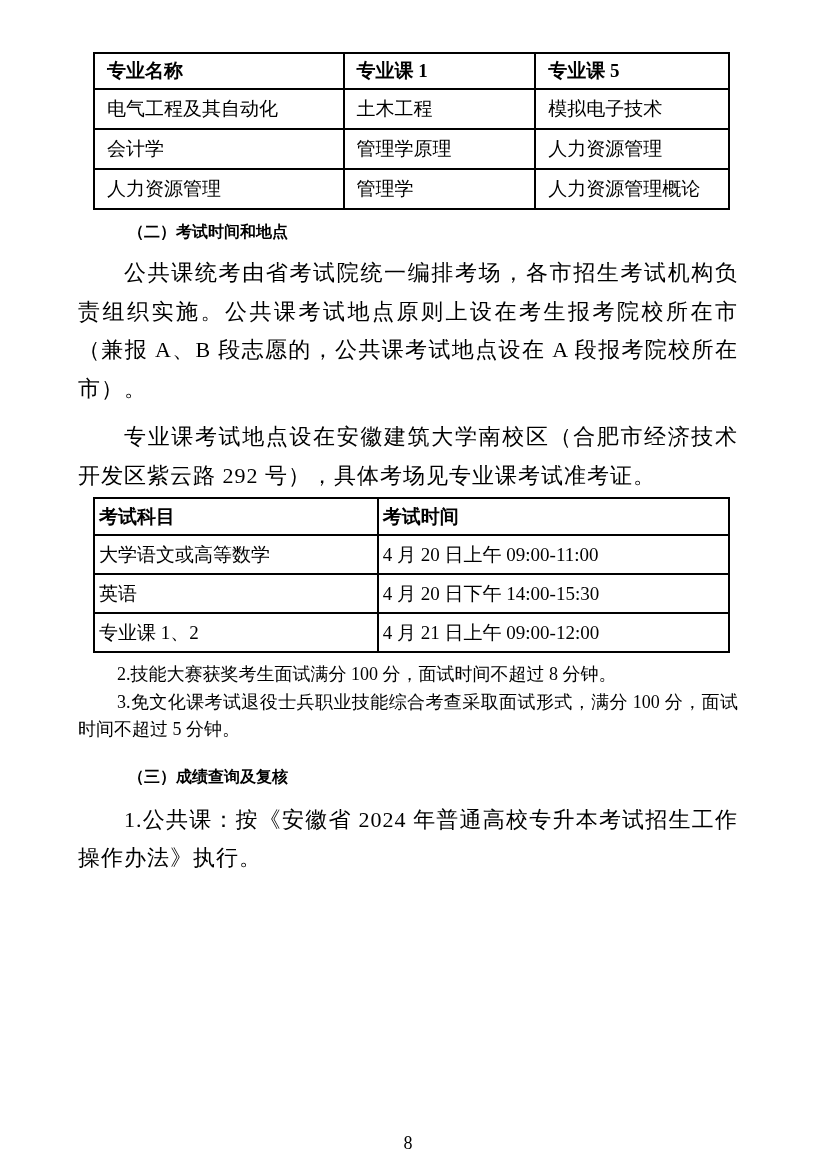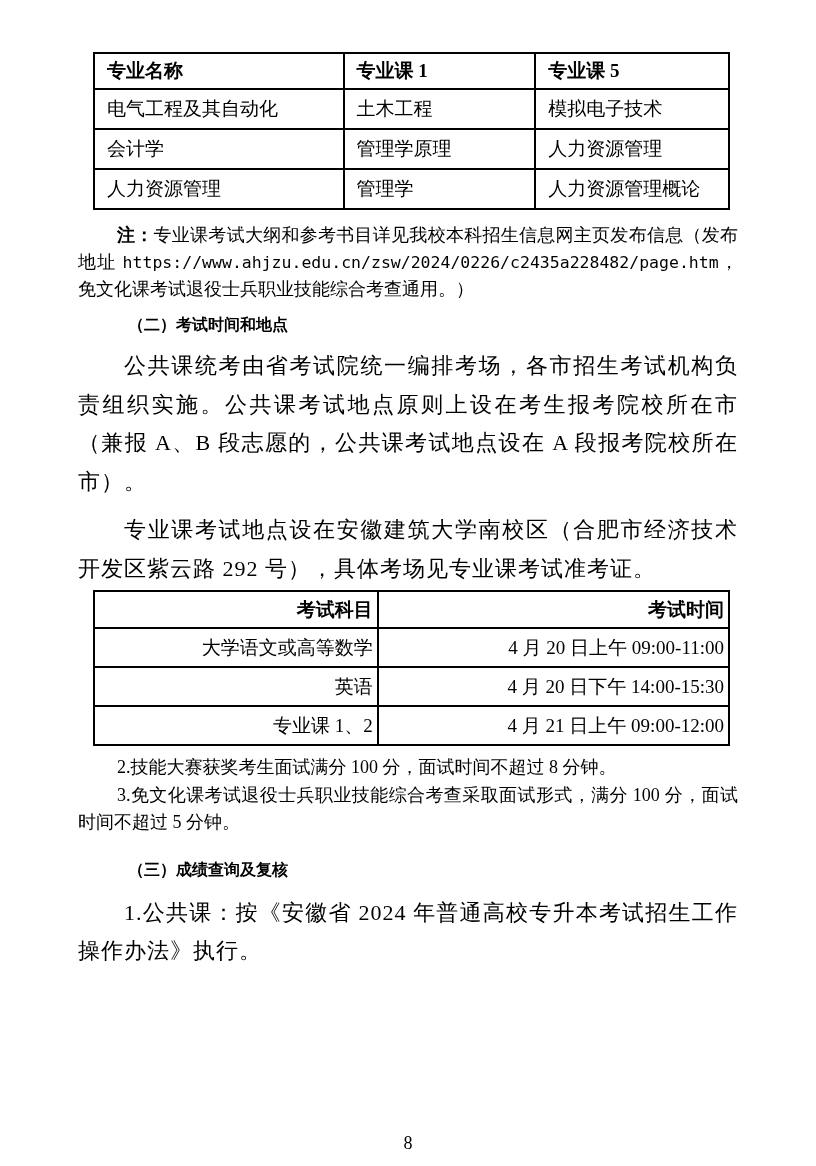--- a/index.html
+++ b/index.html
@@ -36,21 +36,21 @@
     padding: 0 4px 0 12px;
   }
   table.subjects th { height: 34px; font-weight: bold; }
   table.subjects td { height: 38px; }
   table.subjects col.c1 { width: 39.3%; }
   table.subjects col.c2 { width: 30.2%; }
   table.subjects col.c3 { width: 30.5%; }
 
   table.schedule { margin-top: 0; }
   table.schedule th, table.schedule td {
-    text-align: right;
+    text-align: left;
     padding: 0 4px;
   }
   table.schedule th { height: 35px; font-weight: bold; }
   table.schedule td { height: 37px; }
   table.schedule col.c1 { width: 44.7%; }
   table.schedule col.c2 { width: 55.3%; }
 
   
   .note {
     margin: 0;
@@ -127,21 +127,20 @@
         <td>人力资源管理</td>
       </tr>
       <tr>
         <td>人力资源管理</td>
         <td>管理学</td>
         <td>人力资源管理概论</td>
       </tr>
     </tbody>
       </table>
 
-    <p class="note note1"><b>注：</b><span>专业课考试大纲和参考书目详见我校本科招生信息网主页发布信息（发布地址 </span><span class="url">https://www.ahjzu.edu.cn/zsw/2024/0226/c2435a228482/page.htm</span><span>，免文化课考试退役士兵职业技能综合考查通用。）</span></p>
 
     <p class="section-heading">（二）考试时间和地点</p>
     <p class="body-para para1">公共课统考由省考试院统一编排考场，各市招生考试机构负责组织实施。公共课考试地点原则上设在考生报考院校所在市（兼报 A、B 段志愿的，公共课考试地点设在 A 段报考院校所在市）。</p>
     <p class="body-para para2">专业课考试地点设在安徽建筑大学南校区（合肥市经济技术开发区紫云路 292 号），具体考场见专业课考试准考证。</p>
 
     <table class="doc-table schedule">
       <colgroup>
           <col class="c1">
           <col class="c2">
         </colgroup>

